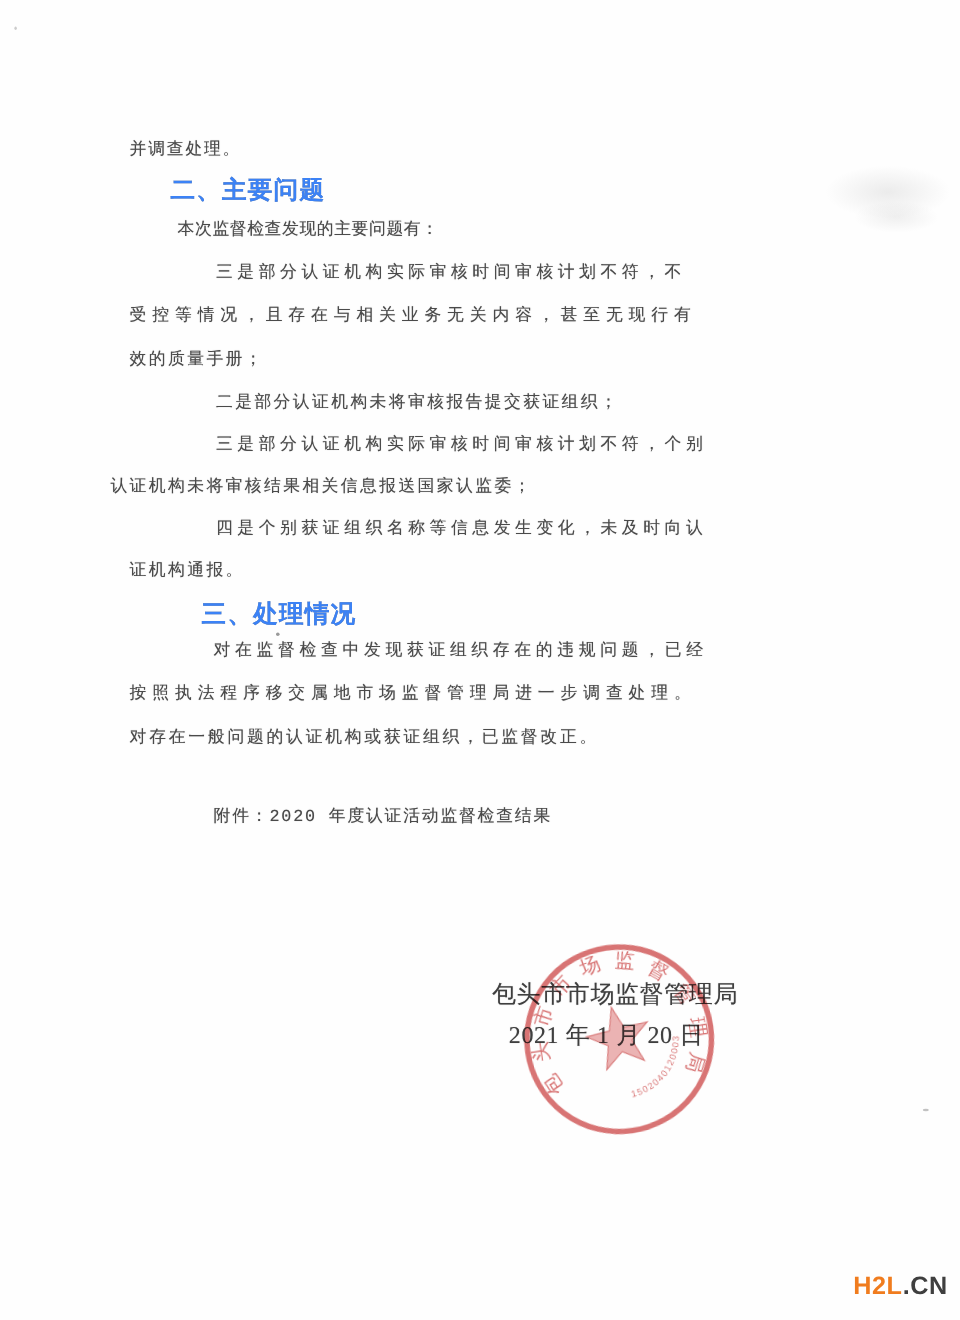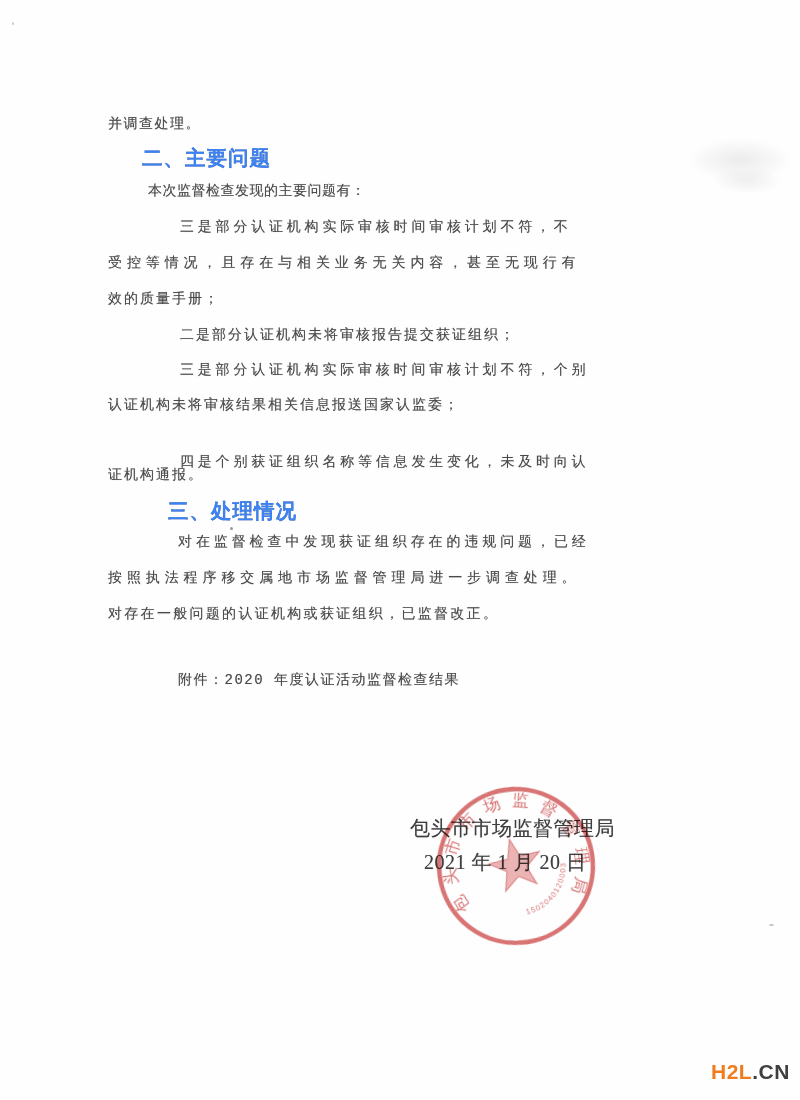--- a/index.html
+++ b/index.html
@@ -78,22 +78,22 @@
 
   <div id="text-layer">
       <div class="ln" style="left: 108px; top: 115px; letter-spacing: 1.5px;">并调查处理。</div>
       <div class="ln heading" style="left: 142px; top: 144px; letter-spacing: 1px;">二、主要问题</div>
       <div class="ln" style="left: 148px; top: 182px; letter-spacing: 0.5px;">本次监督检查发现的主要问题有：</div>
       <div class="ln" style="left: 180px; top: 218px; letter-spacing: 3.8px;">三是部分认证机构实际审核时间审核计划不符，不</div>
       <div class="ln" style="left: 108px; top: 254px; letter-spacing: 4.9px;">受控等情况，且存在与相关业务无关内容，甚至无现行有</div>
       <div class="ln" style="left: 108px; top: 290px; letter-spacing: 2px;">效的质量手册；</div>
       <div class="ln" style="left: 180px; top: 326px; letter-spacing: 2px;">二是部分认证机构未将审核报告提交获证组织；</div>
       <div class="ln" style="left: 180px; top: 361px; letter-spacing: 3.8px;">三是部分认证机构实际审核时间审核计划不符，个别</div>
-      <div class="ln" style="left: 108px; top: 396px; letter-spacing: 2px;">认证机构未将审核结果相关信息报送国家认监委；</div>
-      <div class="ln" style="left: 180px; top: 431px; letter-spacing: 3.8px; margin-top: 22px;">四是个别获证组织名称等信息发生变化，未及时向认</div>
+      <div class="ln" style="left: 92px; top: 396px; letter-spacing: 2px;">认证机构未将审核结果相关信息报送国家认监委；</div>
+      <div class="ln" style="left: 180px; top: 431px; letter-spacing: 3.8px;">四是个别获证组织名称等信息发生变化，未及时向认</div>
       <div class="ln" style="left: 108px; top: 466px; letter-spacing: 2px;">证机构通报。</div>
       <div class="ln heading" style="left: 168px; top: 497px; letter-spacing: 1px;">三、处理情况</div>
       <div class="ln" style="left: 178px; top: 533px; letter-spacing: 3.9px;">对在监督检查中发现获证组织存在的违规问题，已经</div>
       <div class="ln" style="left: 108px; top: 569px; letter-spacing: 4.9px;">按照执法程序移交属地市场监督管理局进一步调查处理。</div>
       <div class="ln" style="left: 108px; top: 605px; letter-spacing: 2.3px;">对存在一般问题的认证机构或获证组织，已监督改正。</div>
       <div class="ln" style="left: 178px; top: 671px; letter-spacing: 1.5px;">附件：2020 年度认证活动监督检查结果</div>
     </div>
 
   <div class="sig" style="left:410px;top:815px;">包头市市场监督管理局</div>
   <div class="sig" style="left:424px;top:849px;">2021 年 1 月 20 日</div>

